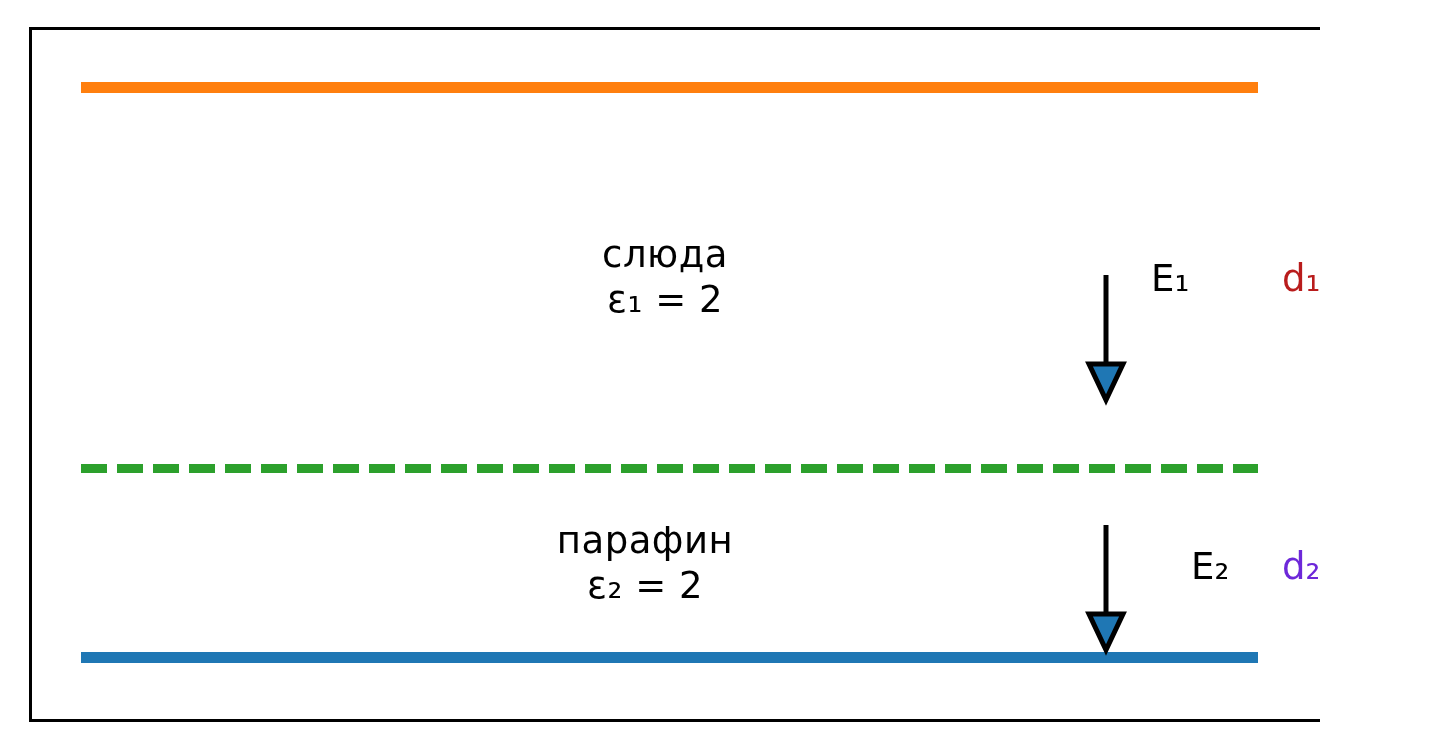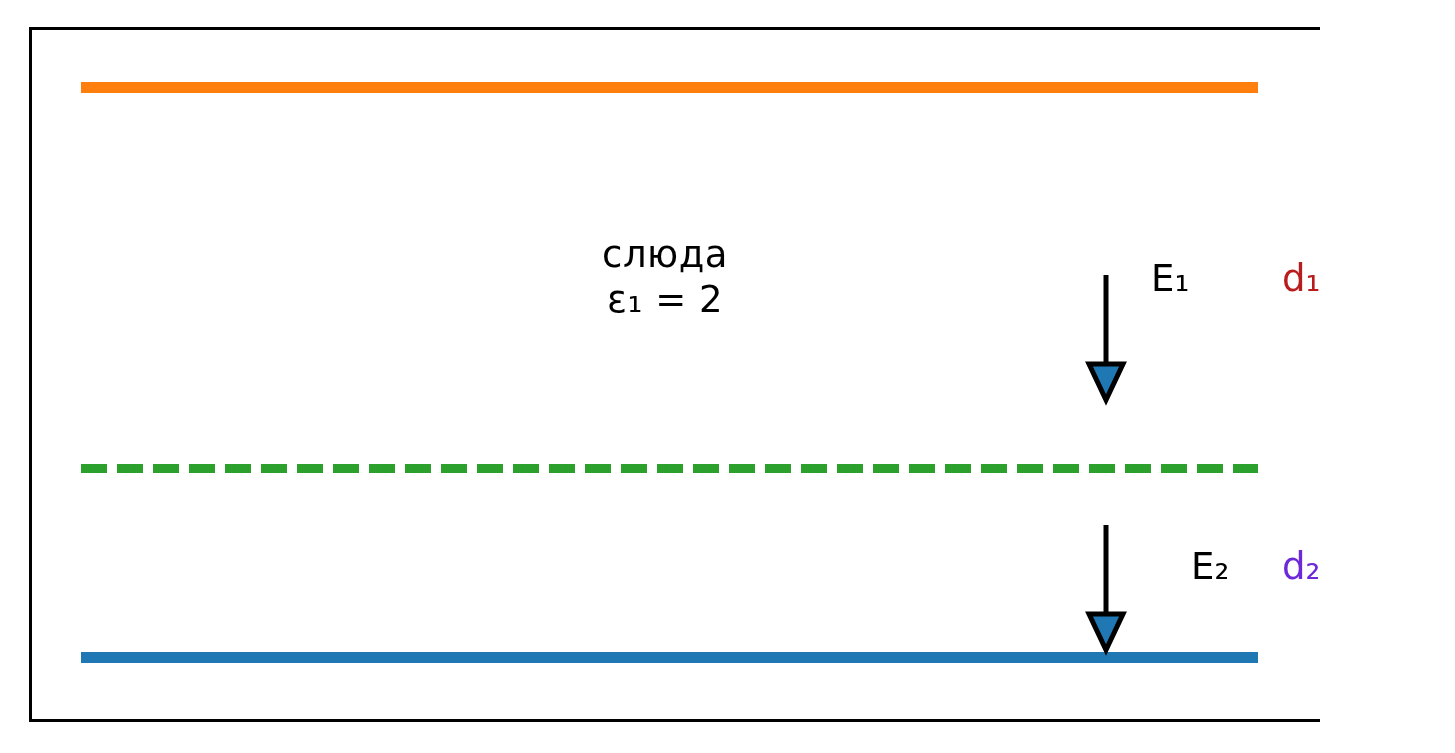--- a/index.html
+++ b/index.html
@@ -133,20 +133,24 @@
     </svg>
   </div>
 
   <div class="plate" id="plate-bottom" style="background: rgb(31, 119, 180);"></div>
 
   <div class="material-label" id="label-layer-1" style="color: rgb(0, 0, 0);">
     <span class="material-name">слюда</span>
     <span class="material-permittivity">ε₁ = 2</span>
   </div>
 
+  <div class="material-label" id="label-layer-2" style="color: rgb(0, 0, 0);">
+    <span class="material-name">парафин</span>
+    <span class="material-permittivity">ε₂ = 2</span>
+  </div>
 
   <div class="field-arrow" id="field-arrow-1">
     <svg viewBox="0 0 46 128" preserveAspectRatio="none" aria-hidden="true">
       <line x1="23" y1="0" x2="23" y2="96" stroke="#000000" stroke-width="5"></line>
       <polygon points="6,89 40,89 23,125" fill="#1f77b4" stroke="#000000" stroke-width="5" stroke-linejoin="miter"></polygon>
     </svg>
   </div>
 
   <div class="field-arrow" id="field-arrow-2">
     <svg viewBox="0 0 46 128" preserveAspectRatio="none" aria-hidden="true">

